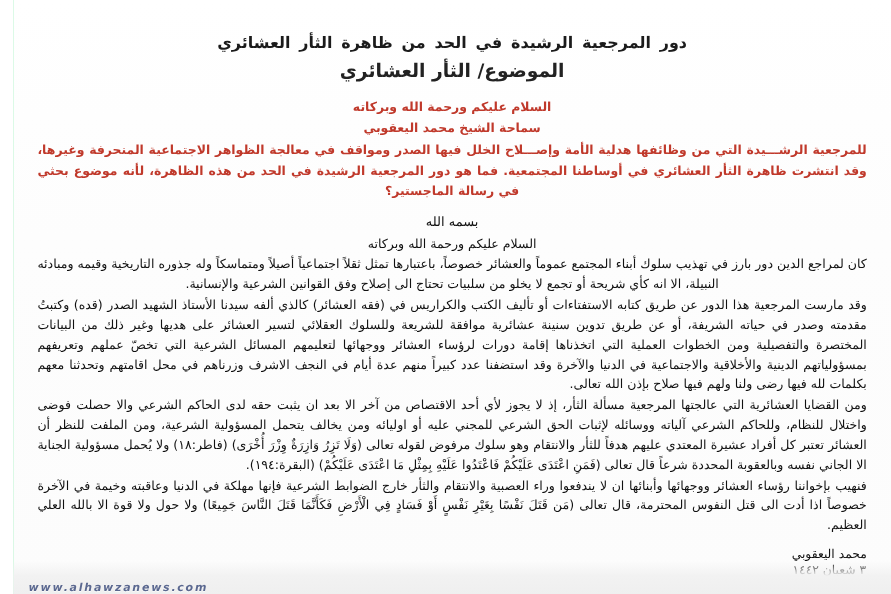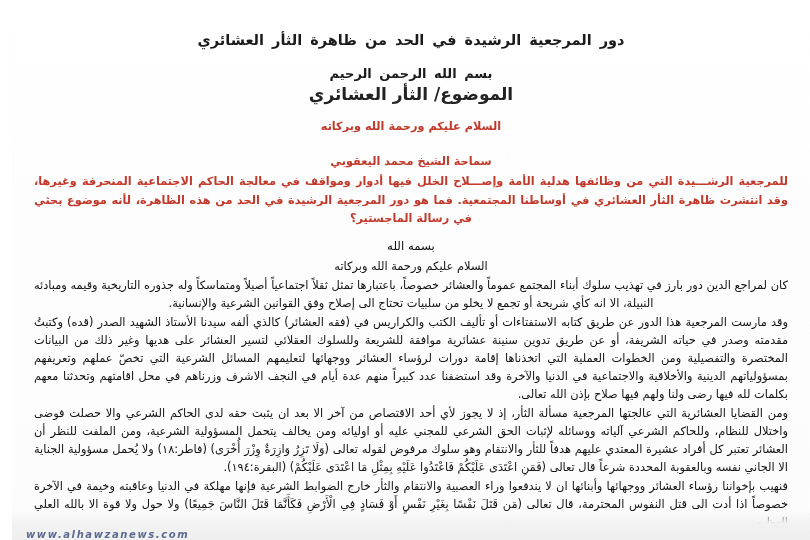--- a/index.html
+++ b/index.html
@@ -75,21 +75,21 @@
     font-size: 11.3px;
     font-weight: bold;
     line-height: 1.62;
     letter-spacing: 0.1px;
   }
   .q-greeting,
   .q-addressee {
     text-align: center;
   }
   .q-greeting { letter-spacing: 1px; }
-  .q-addressee { margin-top: 17px; }
+  .q-addressee { margin-top: 1px; }
   .q-body {
     margin-top: 2px;
     text-align: justify;
     text-align-last: center;
   }
 
   
   .answer-block {
     margin-top: 9px;
     color: #111111;
@@ -160,28 +160,27 @@
 </style>
 </head>
 <body>
 
 <div id="page">
 
   <div class="doc">
 
     <div class="title-block">
       <div class="doc-title">دور المرجعية الرشيدة في الحد من ظاهرة الثأر العشائري</div>
-      <div class="basmala">بسم الله الرحمن الرحيم</div>
       <div class="subject-line">الموضوع/ الثأر العشائري</div>
     </div>
 
     <div class="question-block">
       <div class="q-greeting">السلام عليكم ورحمة الله وبركاته</div>
       <div class="q-addressee">سماحة الشيخ محمد اليعقوبي</div>
-      <div class="q-body">للمرجعية الرشـــيدة التي من وظائفها هدلية الأمة وإصـــلاح الخلل فيها أدوار ومواقف في معالجة الحاكم الاجتماعية المنحرفة وغيرها، وقد انتشرت ظاهرة الثأر العشائري في أوساطنا المجتمعية. فما هو دور المرجعية الرشيدة في الحد من هذه الظاهرة، لأنه موضوع بحثي في رسالة الماجستير؟</div>
+      <div class="q-body">للمرجعية الرشـــيدة التي من وظائفها هدلية الأمة وإصـــلاح الخلل فيها الصدر ومواقف في معالجة الظواهر الاجتماعية المنحرفة وغيرها، وقد انتشرت ظاهرة الثأر العشائري في أوساطنا المجتمعية. فما هو دور المرجعية الرشيدة في الحد من هذه الظاهرة، لأنه موضوع بحثي في رسالة الماجستير؟</div>
     </div>
 
     <div class="answer-block">
       <div class="a-bismih">بسمه الله</div>
       <div class="a-greeting">السلام عليكم ورحمة الله وبركاته</div>
       <div class="a-para center-last">كان لمراجع الدين دور بارز في تهذيب سلوك أبناء المجتمع عموماً والعشائر خصوصاً، باعتبارها تمثل ثقلاً اجتماعياً أصيلاً ومتماسكاً وله جذوره التاريخية وقيمه ومبادئه النبيلة، الا انه كأي شريحة أو تجمع لا يخلو من سلبيات تحتاج الى إصلاح وفق القوانين الشرعية والإنسانية.</div>
       <div class="a-para">وقد مارست المرجعية هذا الدور عن طريق كتابه الاستفتاءات أو تأليف الكتب والكراريس في (فقه العشائر) كالذي ألفه سيدنا الأستاذ الشهيد الصدر (قده) وكتبتُ مقدمته وصدر في حياته الشريفة، أو عن طريق تدوين سنينة عشائرية موافقة للشريعة وللسلوك العقلائي لتسير العشائر على هديها وغير ذلك من البيانات المختصرة والتفصيلية ومن الخطوات العملية التي اتخذناها إقامة دورات لرؤساء العشائر ووجهائها لتعليمهم المسائل الشرعية التي تخصّ عملهم وتعريفهم بمسؤولياتهم الدينية والأخلاقية والاجتماعية في الدنيا والآخرة وقد استضفنا عدد كبيراً منهم عدة أيام في النجف الاشرف وزرناهم في محل اقامتهم وتحدثنا معهم بكلمات لله فيها رضى ولنا ولهم فيها صلاح بإذن الله تعالى.</div>
       <div class="a-para">ومن القضايا العشائرية التي عالجتها المرجعية مسألة الثأر، إذ لا يجوز لأي أحد الاقتصاص من آخر الا بعد ان يثبت حقه لدى الحاكم الشرعي والا حصلت فوضى واختلال للنظام، وللحاكم الشرعي آلياته ووسائله لإثبات الحق الشرعي للمجني عليه أو اوليائه ومن يخالف يتحمل المسؤولية الشرعية، ومن الملفت للنظر أن العشائر تعتبر كل أفراد عشيرة المعتدي عليهم هدفاً للثأر والانتقام وهو سلوك مرفوض لقوله تعالى  (وَلَا تَزِرُ وَازِرَةٌ وِزْرَ أُخْرَى) (فاطر:١٨)  ولا يُحمل مسؤولية الجناية الا الجاني نفسه وبالعقوبة المحددة شرعاً قال تعالى (فَمَنِ اعْتَدَى عَلَيْكُمْ فَاعْتَدُوا عَلَيْهِ بِمِثْلِ مَا اعْتَدَى عَلَيْكُمْ) (البقرة:١٩٤).</div>
       <div class="a-para">فنهيب بإخواننا رؤساء العشائر ووجهائها وأبنائها ان لا يندفعوا وراء العصبية والانتقام والثأر خارج الضوابط الشرعية فإنها مهلكة في الدنيا وعاقبته وخيمة في الآخرة خصوصاً اذا أدت الى قتل النفوس المحترمة، قال تعالى (مَن قَتَلَ نَفْسًا بِغَيْرِ نَفْسٍ أَوْ فَسَادٍ فِي الْأَرْضِ فَكَأَنَّمَا قَتَلَ النَّاسَ جَمِيعًا) ولا حول ولا قوة الا بالله العلي العظيم.</div>
     </div>

